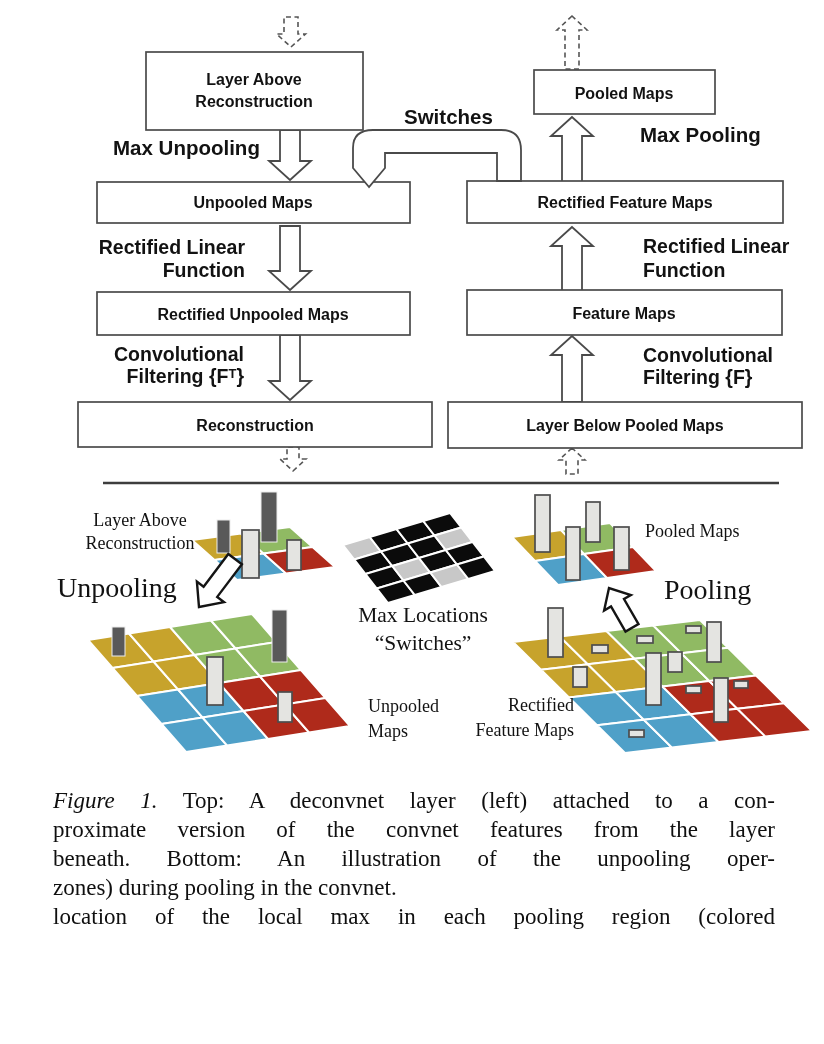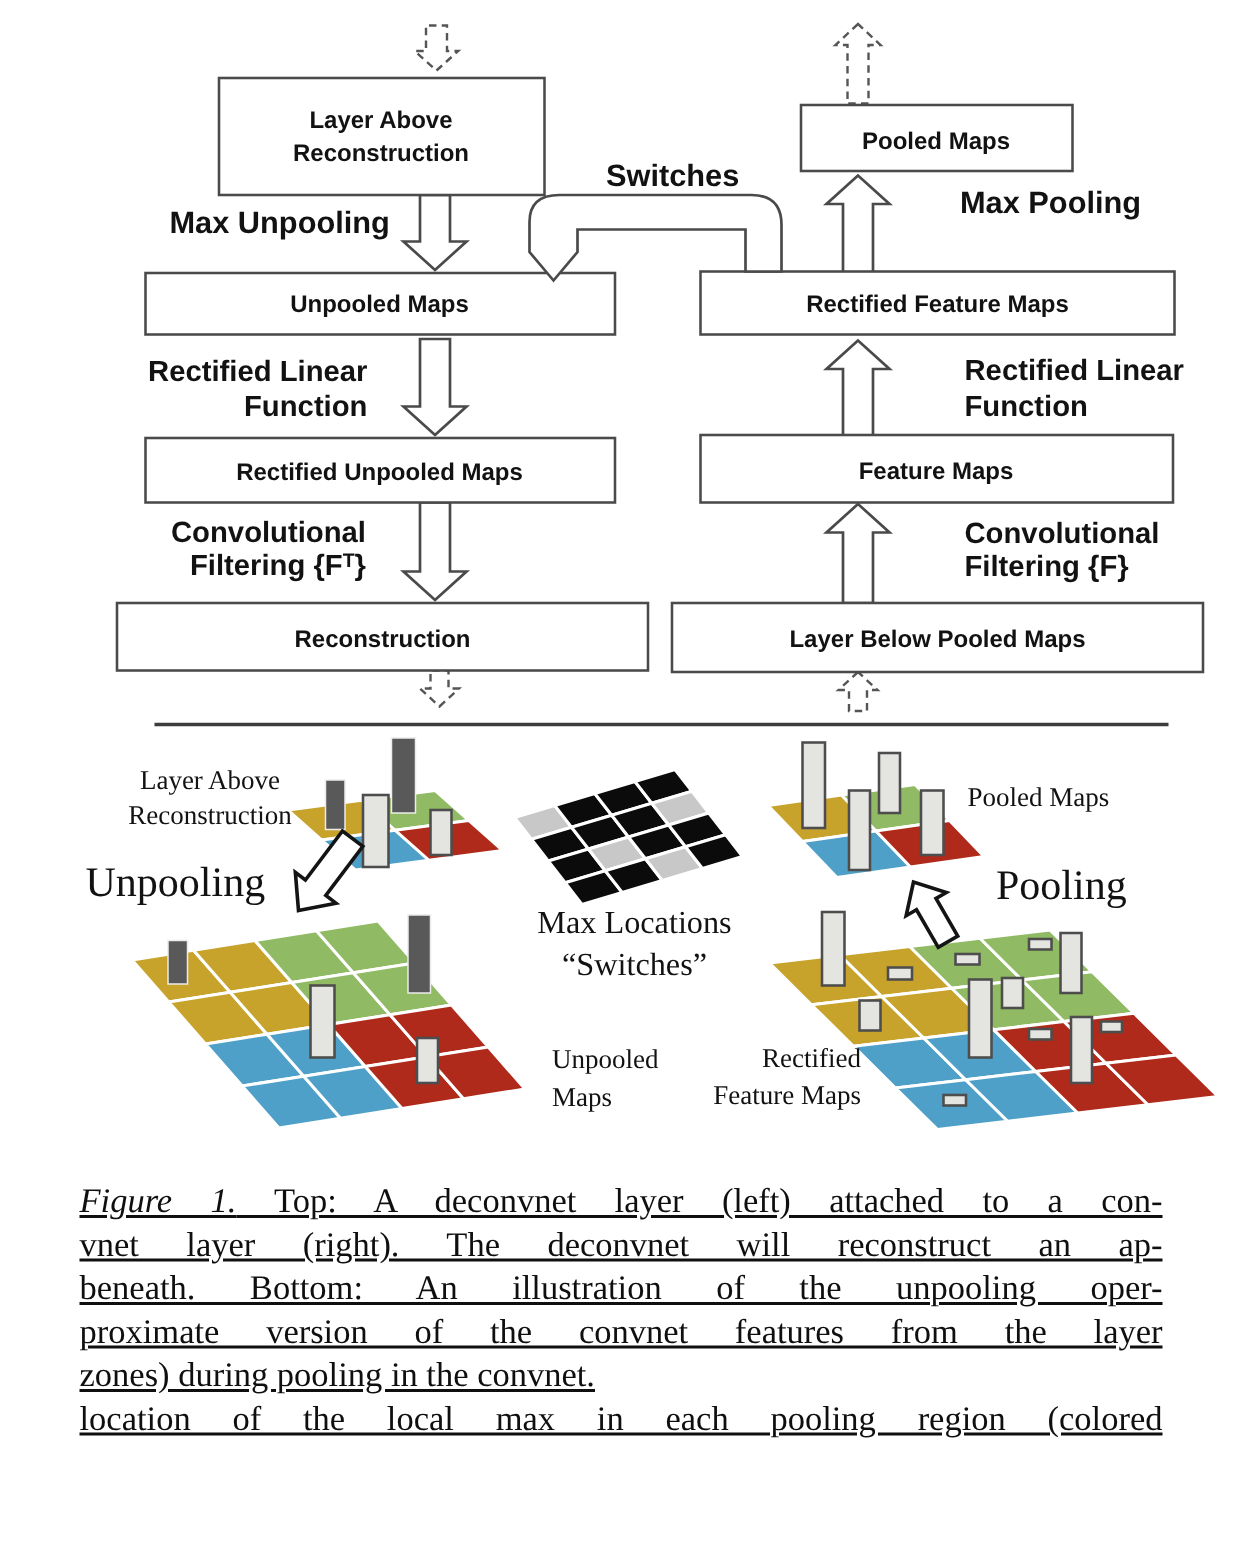--- a/index.html
+++ b/index.html
@@ -19,21 +19,21 @@
   .block-arrow{fill:#ffffff;stroke:#4a4a4a;stroke-width:1.8px;}
   .dashed-arrow{fill:#ffffff;stroke:#555555;stroke-width:1.6px;stroke-dasharray:5 3.5;}
   .hollow-arrow{fill:#ffffff;stroke:#141414;stroke-width:2.4px;stroke-linejoin:miter;}
   .pipe{fill:#ffffff;stroke:#4a4a4a;stroke-width:1.8px;}
   .grid-cell{stroke:#ffffff;stroke-width:2px;}
   .bar-light{stroke:#4d4d4d;stroke-width:1.7px;}
   .bar-dark{stroke:#ececec;stroke-width:1px;}
   .divider{stroke:#3d3d3d;stroke-width:2.4px;}
   .caption{position:absolute;left:53px;top:786px;width:722px;
            font-family:"Liberation Serif",serif;font-size:23px;line-height:29px;color:#0f0f0f;}
-  .cap-line{text-align:justify;text-align-last:justify;text-decoration:underline;}
+  .cap-line{text-align:justify;text-align-last:justify;}
   .cap-line.last{text-align-last:left;}
 </style>
 </head>
 <body>
 
 <div id="canvas">
   <svg id="fig" width="824" height="778" viewBox="0 0 824 778">
 
     <g id="gen-arrows">
         <polygon points="290.0,180.0 311.0,161.0 300.0,161.0 300.0,130.0 280.0,130.0 280.0,161.0 269.0,161.0" class="block-arrow"></polygon>
@@ -206,19 +206,18 @@
     <text class="ser ser-sm" x="368" y="712">Unpooled</text>
     <text class="ser ser-sm" x="368" y="737">Maps</text>
     <text class="ser ser-sm" x="645" y="537">Pooled Maps</text>
     <text class="ser ser-lg" x="664" y="599">Pooling</text>
     <text class="ser ser-sm a-end" x="574" y="711">Rectified</text>
     <text class="ser ser-sm a-end" x="574" y="736">Feature Maps</text>
   </svg>
 
   <div class="caption" id="caption">
       <div class="cap-line"><i>Figure 1.</i><span> Top: A deconvnet layer (left) attached to a con-</span></div>
-      <div class="cap-line"><span>vnet layer (right). The deconvnet will reconstruct an ap-</span></div>
+      <div class="cap-line"><span>proximate version of the convnet features from the layer</span></div>
       <div class="cap-line"><span>beneath. Bottom: An illustration of the unpooling oper-</span></div>
-      <div class="cap-line"><span>proximate version of the convnet features from the layer</span></div>
       <div class="cap-line last"><span>zones) during pooling in the convnet.</span></div>
       <div class="cap-line"><span>location of the local max in each pooling region (colored</span></div>
     </div>
 </div>
 
 </body></html>

